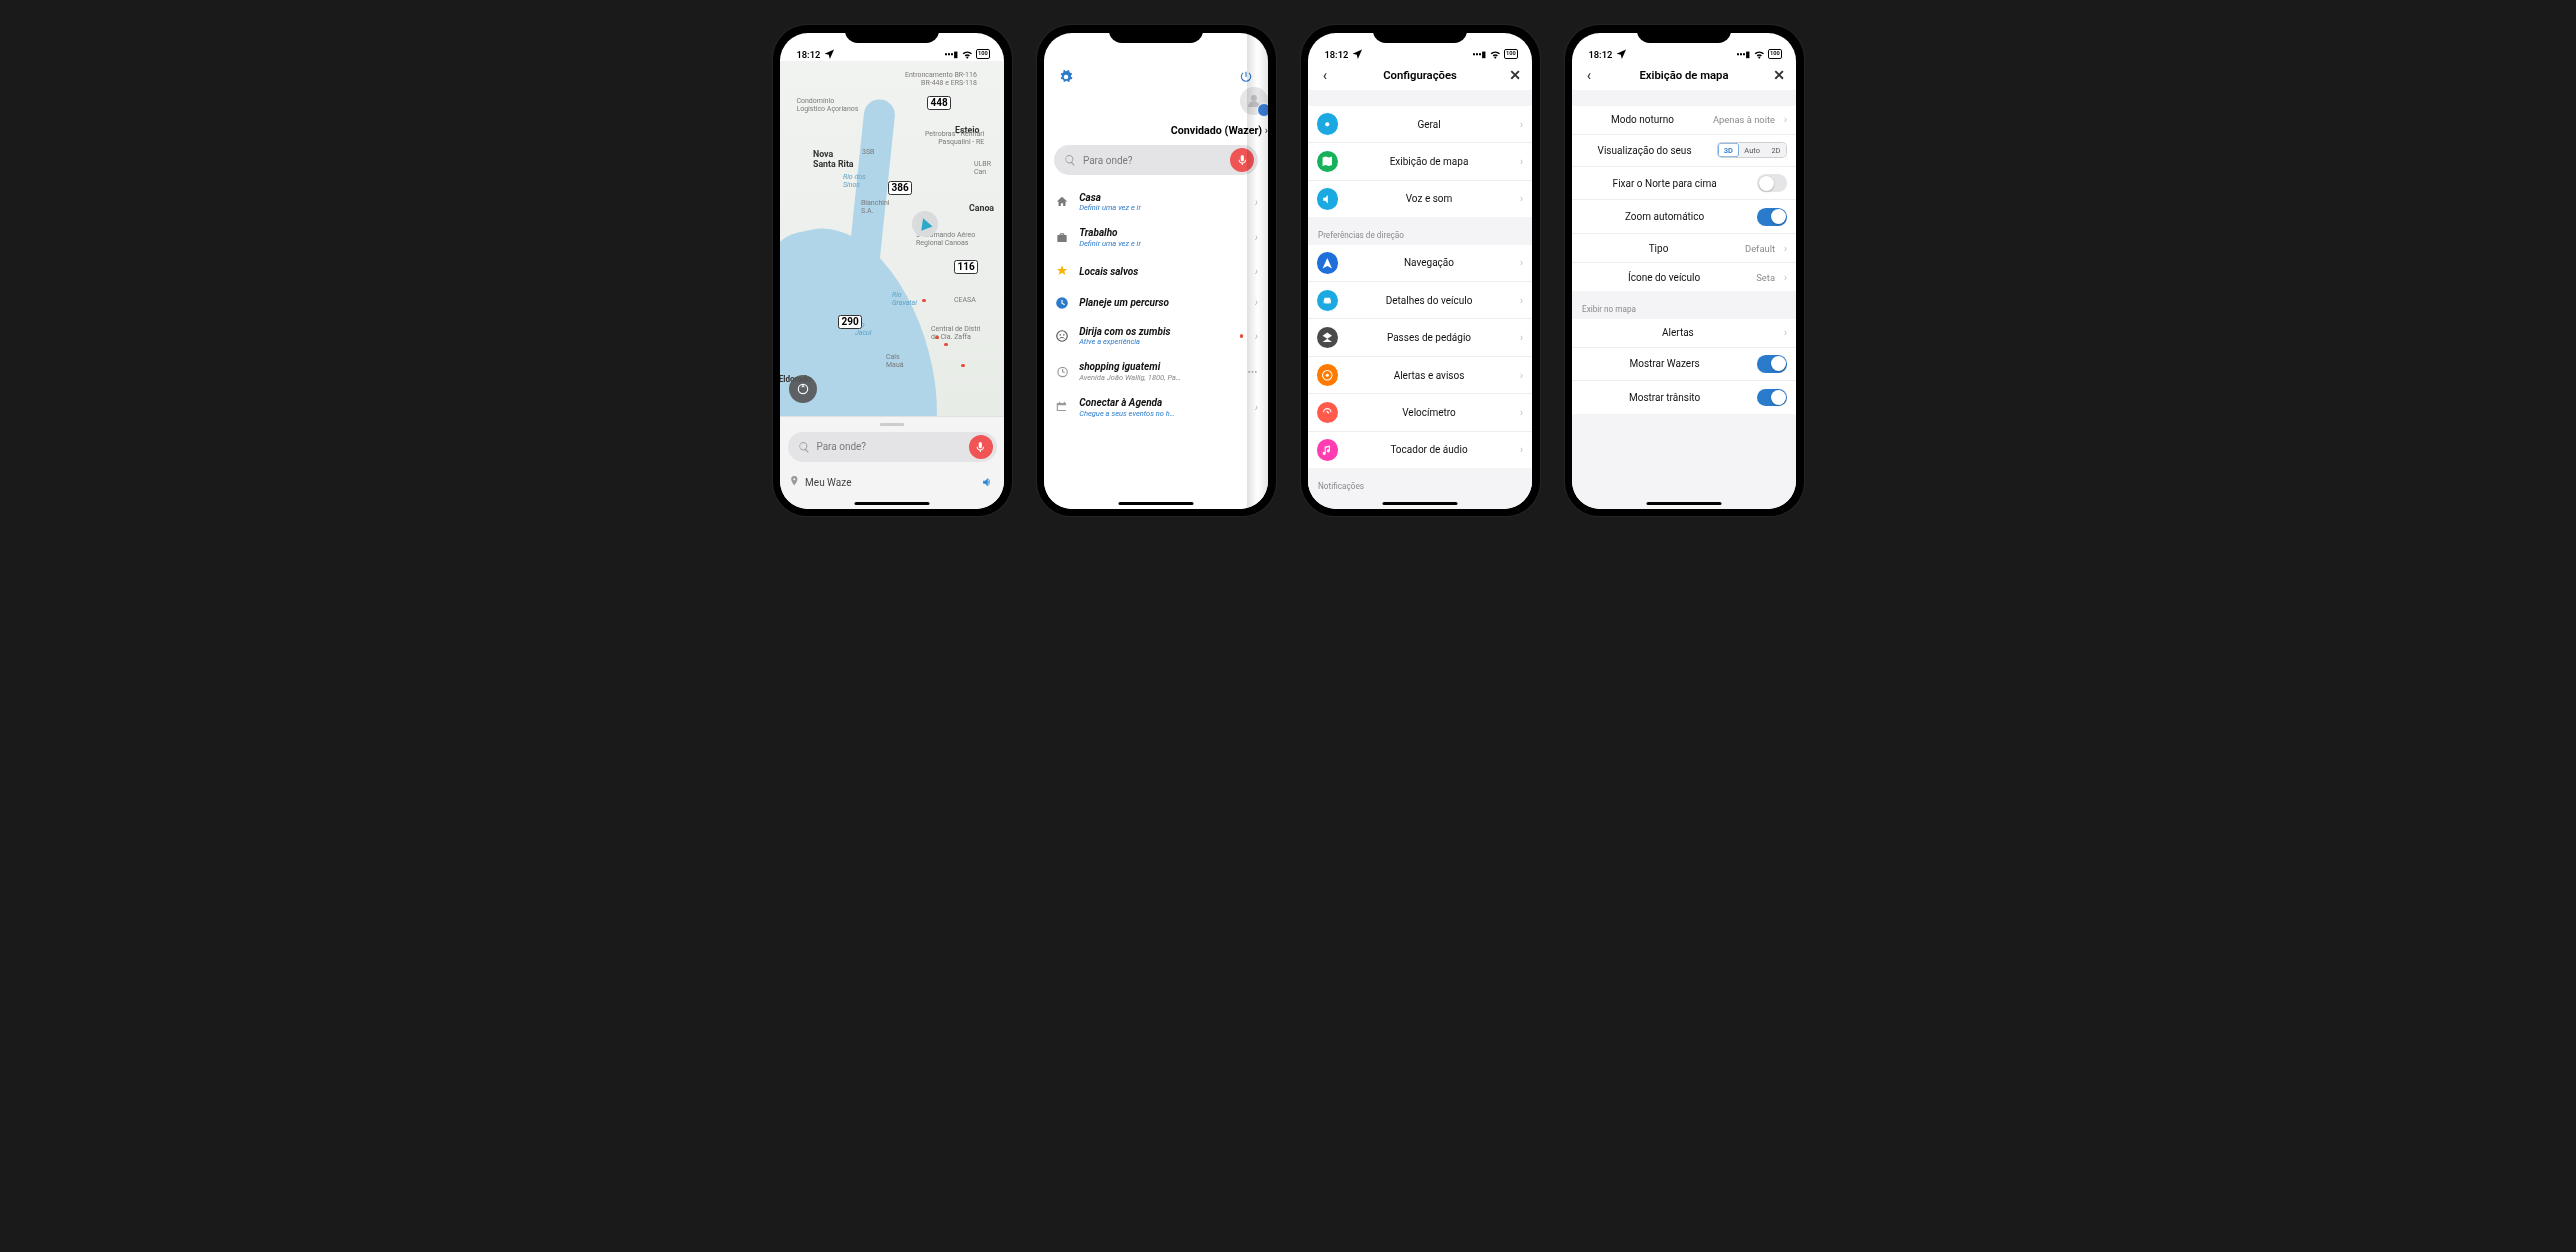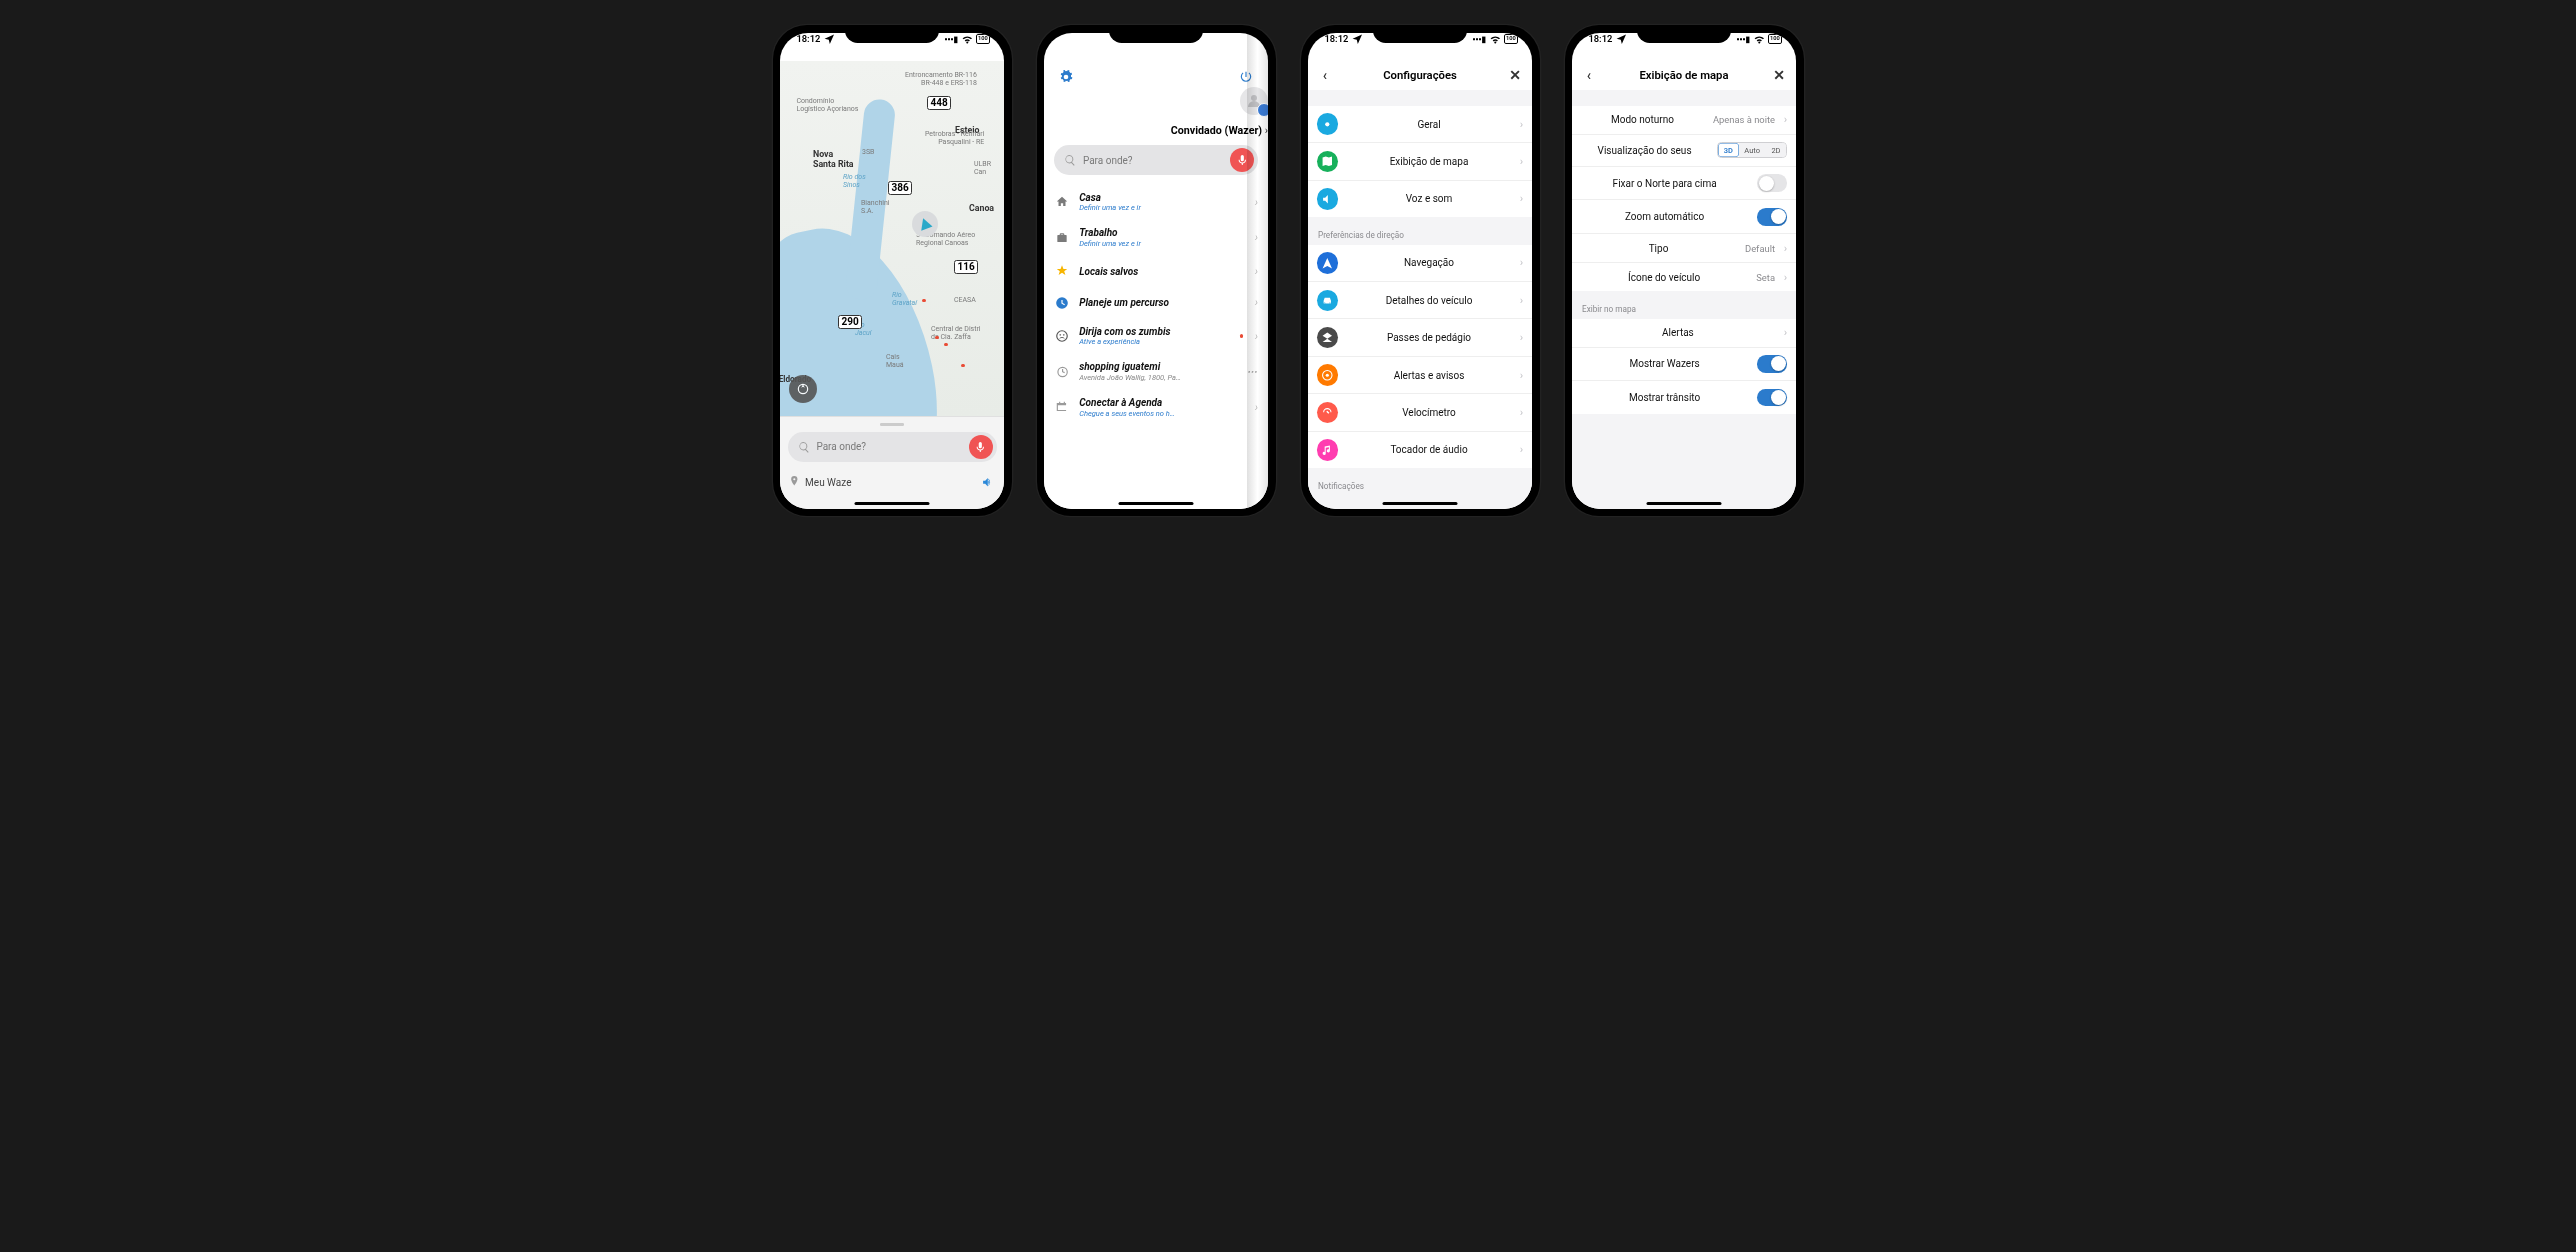--- a/index.html
+++ b/index.html
@@ -7,21 +7,21 @@
 
   .phone {
     width:239px; height:491px;
     background:#000; border-radius:34px; padding:7.5px;
     position:relative; box-shadow:0 0 0 1.3px #222;
   }
   .screen { width:100%; height:100%; background:#fff; border-radius:28px; overflow:hidden; position:relative; display:flex; flex-direction:column; }
   .notch { position:absolute; top:0; left:50%; transform:translateX(-50%); width:94px; height:17.6px; background:#000; border-radius:0 0 12.6px 12.6px; z-index:100; }
   .home-indicator { position:absolute; bottom:3.8px; left:50%; transform:translateX(-50%); width:75px; height:3.1px; background:#000; border-radius:1.9px; z-index:100; }
 
-  .status-bar { height:28px; display:flex; justify-content:space-between; align-items:flex-start; padding:0 14px 0 16.4px; font-size:9.4px; font-weight:600; position:relative; z-index:50;}
+  .status-bar { height:28px; display:flex; justify-content:space-between; align-items:flex-end; padding:0 14px 0 16.4px; font-size:9.4px; font-weight:600; position:relative; z-index:50;}
   .status-icons { display:flex; gap:2.5px; align-items:center; font-size:8.2px;}
   .status-icons .battery-box{ border:0.9px solid #000; border-radius:1.9px; font-size:5.7px; padding:0 1.3px; line-height:7.5px;}
   .status-left{ display:flex; align-items:center; gap:2.5px;}
 
   
   .map { flex:1; background:linear-gradient(180deg,#f1f3f0 0%, #e8ece7 100%); position:relative; overflow:hidden;}
   .map .river{ position:absolute; background:#b0d4e8;}
   .map .r1{ width:164px; height:289px; left:-12.6px; top:164px; border-radius:40% 60% 50% 50%; transform:rotate(-12deg);}
   .map .r2{ width:31px; height:201px; left:75px; top:38px; border-radius:19px; transform:rotate(6deg);}
   .map .label{ position:absolute; font-size:7px; color:#7a7a7a;}

